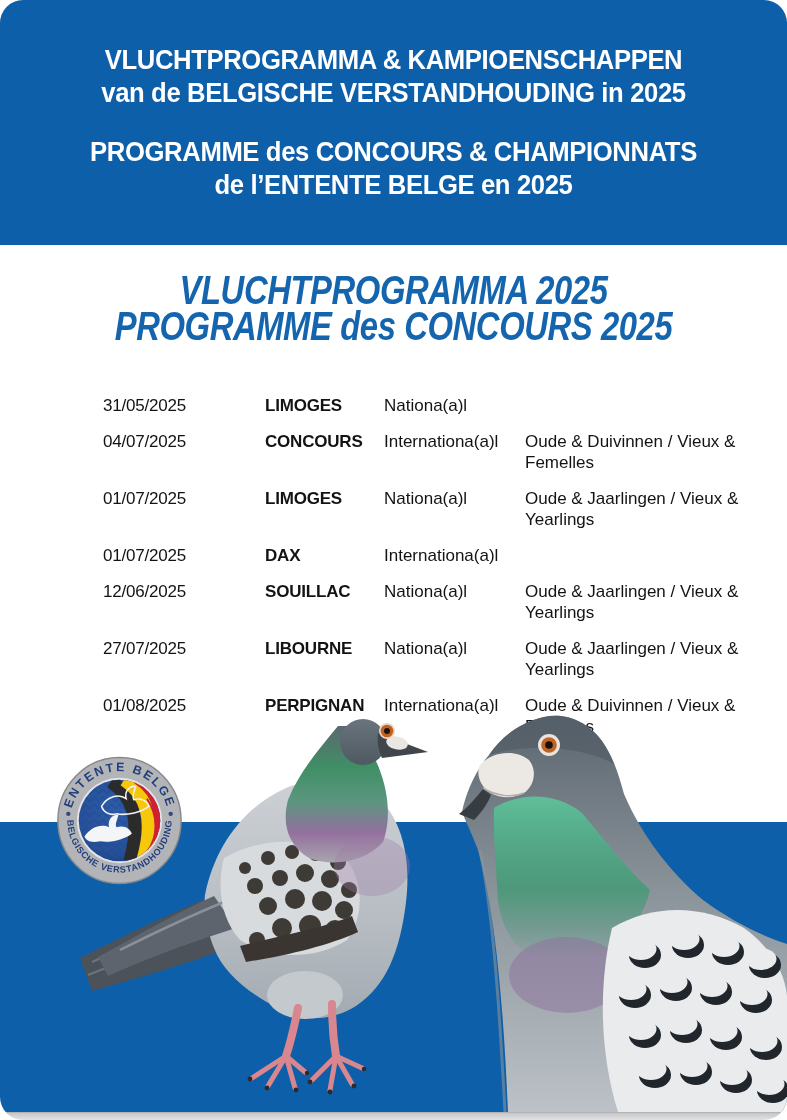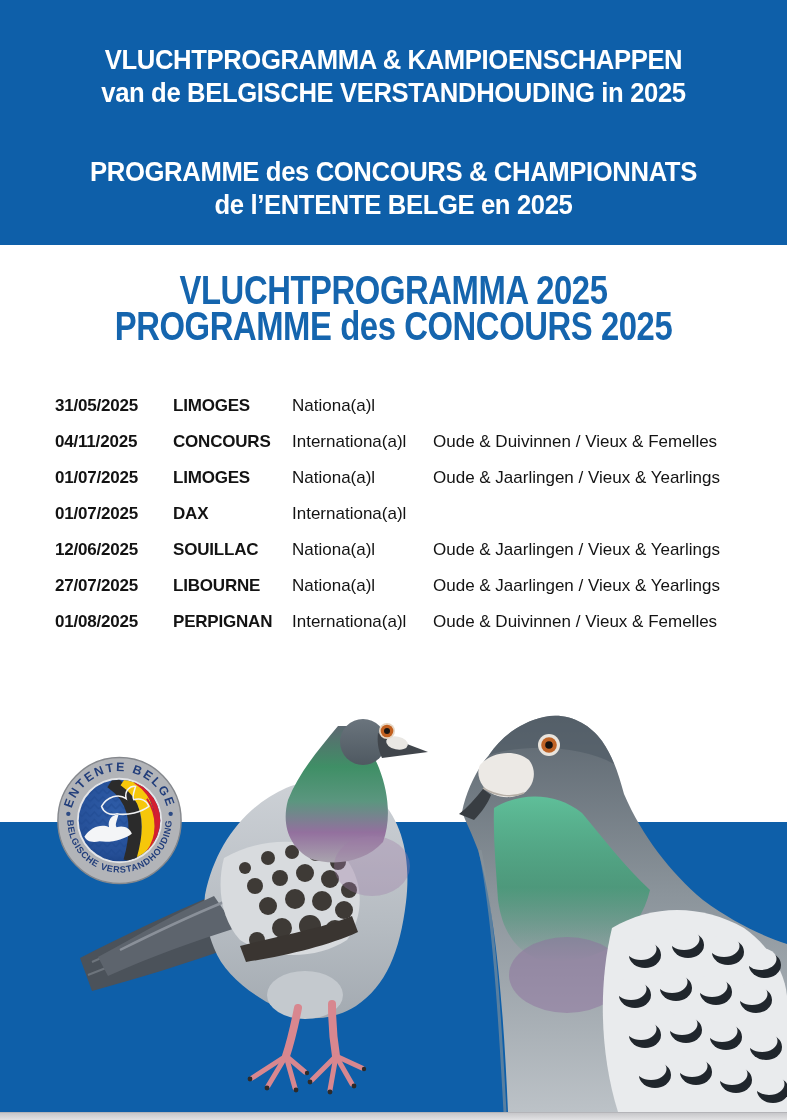--- a/index.html
+++ b/index.html
@@ -1,48 +1,49 @@
 <!DOCTYPE html>
 <html><head>
 <meta charset="utf-8">
 <style>
   html,body{margin:0;padding:0;background:#ffffff;}
   .page{
     position:relative;width:787px;height:1120px;overflow:hidden;
-    font-family:"Liberation Sans", sans-serif;background:#ffffff;
+    font-family:"Liberation Sans", sans-serif;background:#ffffff;border-radius:23px;
   }
   
   .header-band{
     position:absolute;left:0;top:0;width:787px;height:245px;
     background:#0E5FA9;color:#ffffff;
   }
   .hdr-group{position:absolute;left:0;width:787px;text-align:center;}
   .hdr-group.nl{top:44px;}
-  .hdr-group.fr{top:156px;}
+  .hdr-group.fr{top:136px;}
   .hdr-line{
     display:block;font-weight:700;font-size:27px;line-height:33px;
     letter-spacing:-0.4px;transform:scaleX(0.95);transform-origin:center;
     white-space:nowrap;
   }
   
   .prog-title{
     position:absolute;left:0;top:272px;width:787px;text-align:center;
     color:#1565AE;
+    font-style:italic;
   }
   .prog-line{
     display:block;font-weight:700;font-size:40px;line-height:36px;
     letter-spacing:-0.5px;transform:scaleX(0.82);transform-origin:center;
     white-space:nowrap;
   }
   
   .schedule{position:absolute;left:55px;top:395px;width:700px;color:#131313;}
   .sched-row{display:flex;align-items:flex-start;margin-bottom:15px;}
   .cell{font-size:17px;line-height:21px;}
-  .c-date{width:118px;font-weight:700;letter-spacing:-0.2px;}
-  .c-loc{width:119px;font-weight:700;letter-spacing:-0.2px;}
+  .c-date{width:118px;font-weight:400;letter-spacing:-0.2px;margin-left:48px;}
+  .c-loc{width:119px;font-weight:700;letter-spacing:-0.2px;margin-left:44px;}
   .c-type{width:141px;font-weight:400;}
   .c-cat{flex:1;font-weight:400;}
   .cat2:empty{display:none;}
   
   .bottom-band{
     position:absolute;left:0;top:822px;width:787px;height:290px;
     background:#0E5FA9;z-index:1;
   }
   .bottom-strip{
     position:absolute;left:0;top:1112px;width:787px;height:8px;
@@ -77,21 +78,21 @@
 
   <div class="schedule">
 
     <div class="sched-row">
       <div class="cell c-date">31/05/2025</div>
       <div class="cell c-loc">LIMOGES</div>
       <div class="cell c-type">Nationa(a)l</div>
     </div>
 
     <div class="sched-row">
-      <div class="cell c-date">04/11/2025</div>
+      <div class="cell c-date">04/07/2025</div>
       <div class="cell c-loc">CONCOURS</div>
       <div class="cell c-type">Internationa(a)l</div>
       <div class="cell c-cat">
         <div>Oude &amp; Duivinnen / Vieux &amp; Femelles</div>
 
       </div>
     </div>
 
     <div class="sched-row">
       <div class="cell c-date">01/07/2025</div>

